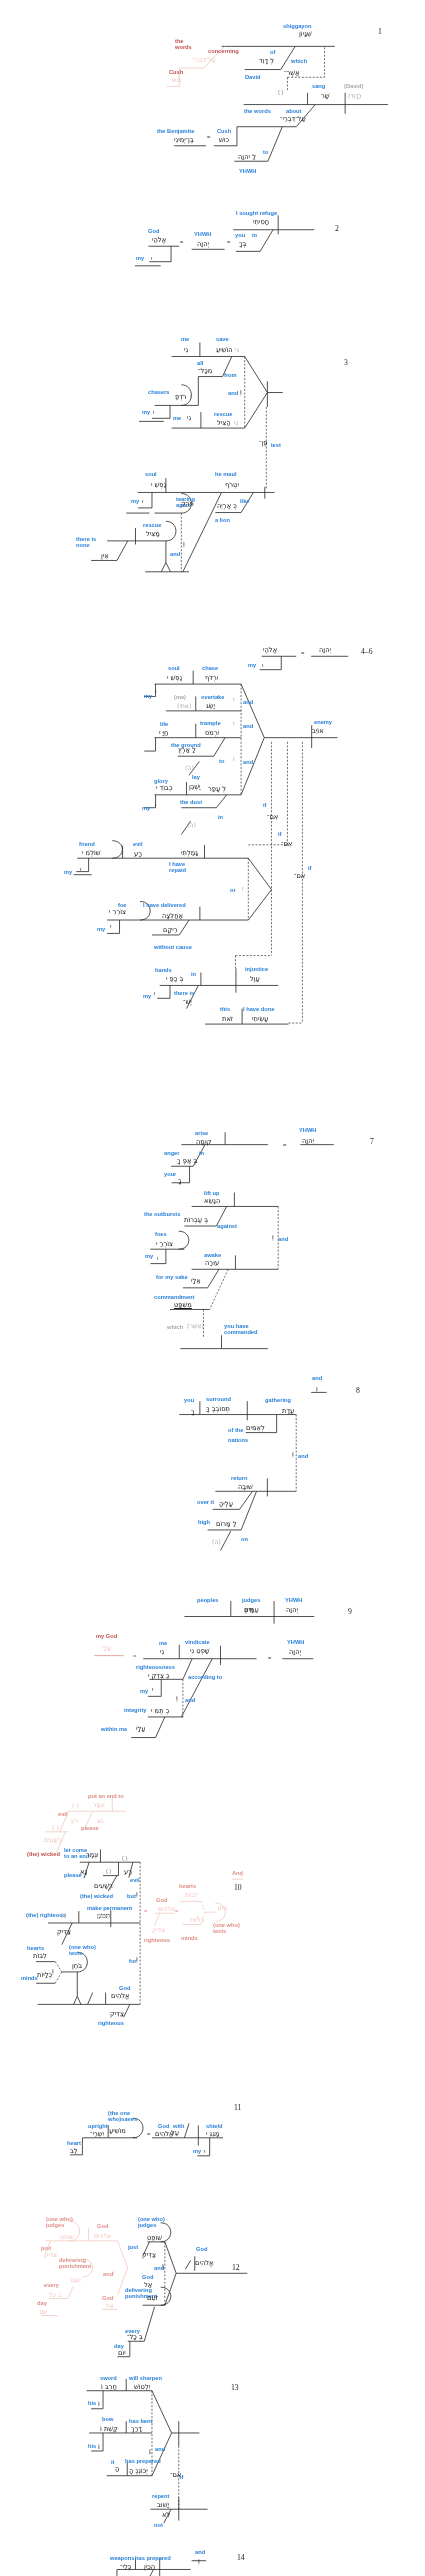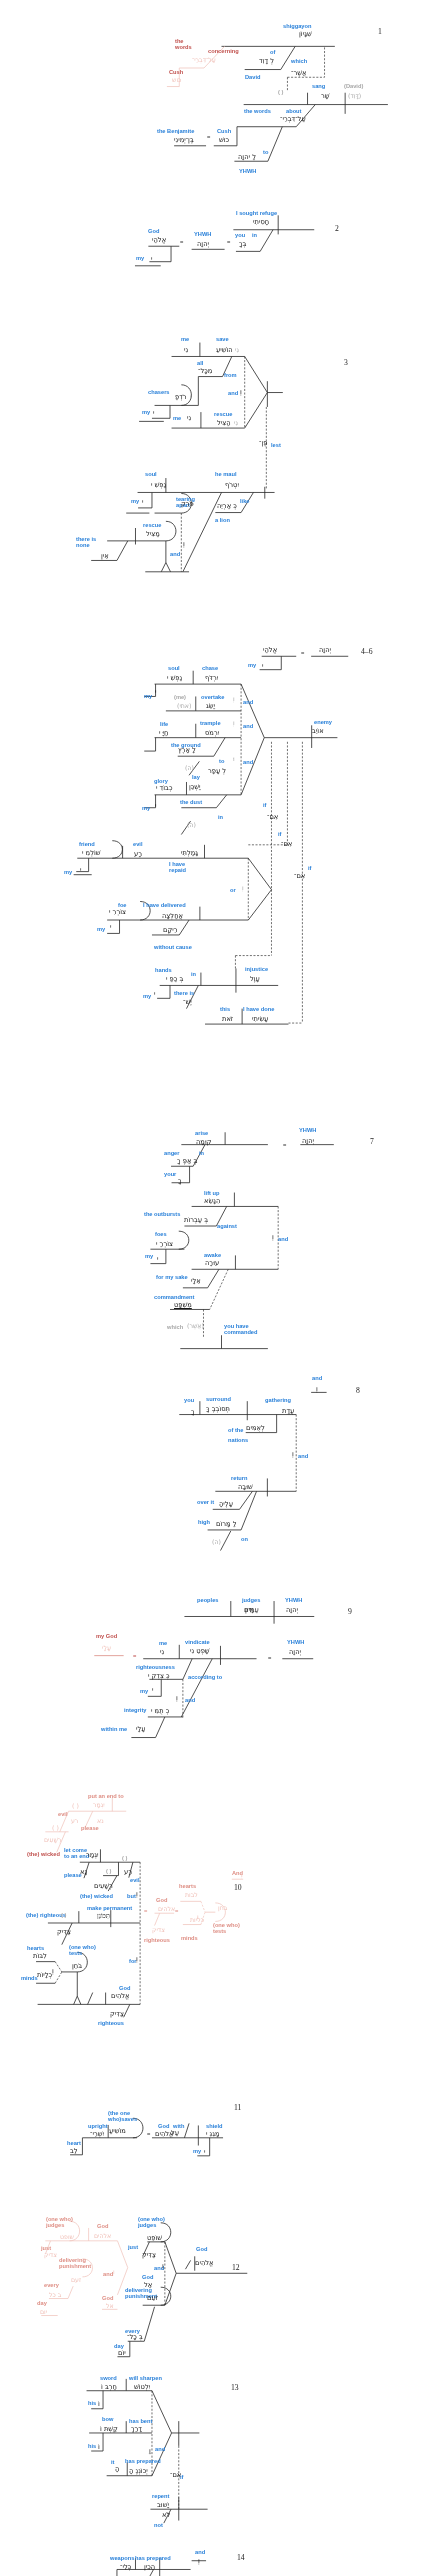--- a/index.html
+++ b/index.html
@@ -389,21 +389,21 @@
       <span class="lbl red" style="left: 175px; top: 38px;">the
 words</span>
       <span class="lbl red" style="left: 208px; top: 48px;">concerning</span>
       <span class="lbl pkhe" style="left: 192px; top: 57px;">עַל־דִּבְרֵי־</span>
       <span class="lbl red" style="left: 169px; top: 69px;">Cush</span>
       <span class="lbl pkhe" style="left: 172px; top: 77px;">כוש</span>
       <span class="lbl en" style="left: 270px; top: 49px;">of</span>
       <span class="lbl he" style="left: 259px; top: 58px;">לְ דָוִד</span>
       <span class="lbl en" style="left: 245px; top: 74px;">David</span>
       <span class="lbl en" style="left: 291px; top: 58px;">which</span>
-      <span class="lbl he" style="left: 291px; top: 70px;">אֲשֶׁר־</span>
+      <span class="lbl he" style="left: 284px; top: 70px;">אֲשֶׁר־</span>
       <span class="lbl gray" style="left: 278px; top: 89px;">( )</span>
       <span class="lbl en" style="left: 312px; top: 83px;">sang</span>
       <span class="lbl he" style="left: 321px; top: 93px;">שָׁר</span>
       <span class="lbl gray" style="left: 344px; top: 83px;">(David)</span>
       <span class="lbl heg" style="left: 348px; top: 93px;">(דָּוִד)</span>
       <span class="lbl en" style="left: 244px; top: 108px;">the words</span>
       <span class="lbl en" style="left: 286px; top: 108px;">about</span>
       <span class="lbl he" style="left: 280px; top: 116px;">עַל־דִּבְרֵי־</span>
       <span class="lbl en" style="left: 157px; top: 128px;">the Benjamite</span>
       <span class="lbl he" style="left: 174px; top: 137px;">בֶּן־יְמִינִי</span>
@@ -499,21 +499,21 @@
       <span class="lbl heg" style="left: 185px; top: 765px;">(ה)</span>
       <span class="lbl heg" style="left: 233px; top: 756px;">וּ</span>
       <span class="lbl en" style="left: 243px; top: 759px;">and</span>
       <span class="lbl en" style="left: 154px; top: 778px;">glory</span>
       <span class="lbl he" style="left: 156px; top: 785px;">כְבוֹדִ י</span>
       <span class="lbl en" style="left: 192px; top: 774px;">lay</span>
       <span class="lbl he" style="left: 189px; top: 784px;">יַשְׁכֵּן</span>
       <span class="lbl en" style="left: 142px; top: 805px;">my</span>
       <span class="lbl he" style="left: 155px; top: 803px;">י</span>
       <span class="lbl en" style="left: 180px; top: 799px;">the dust</span>
-      <span class="lbl he" style="left: 208px; top: 768px;">לְ עָפָר</span>
+      <span class="lbl he" style="left: 208px; top: 786px;">לְ עָפָר</span>
       <span class="lbl en" style="left: 218px; top: 814px;">in</span>
       <span class="lbl heg" style="left: 187px; top: 822px;">(ה)</span>
       <span class="lbl en" style="left: 314px; top: 719px;">enemy</span>
       <span class="lbl he" style="left: 312px; top: 728px;">אוֹיֵב</span>
       <span class="lbl en" style="left: 263px; top: 802px;">if</span>
       <span class="lbl he" style="left: 267px; top: 814px;">אִם־</span>
       <span class="lbl en" style="left: 278px; top: 831px;">if</span>
       <span class="lbl he" style="left: 281px; top: 841px;">אִם־</span>
       <span class="lbl en" style="left: 308px; top: 865px;">if</span>
       <span class="lbl he" style="left: 294px; top: 873px;">אִם־</span>

